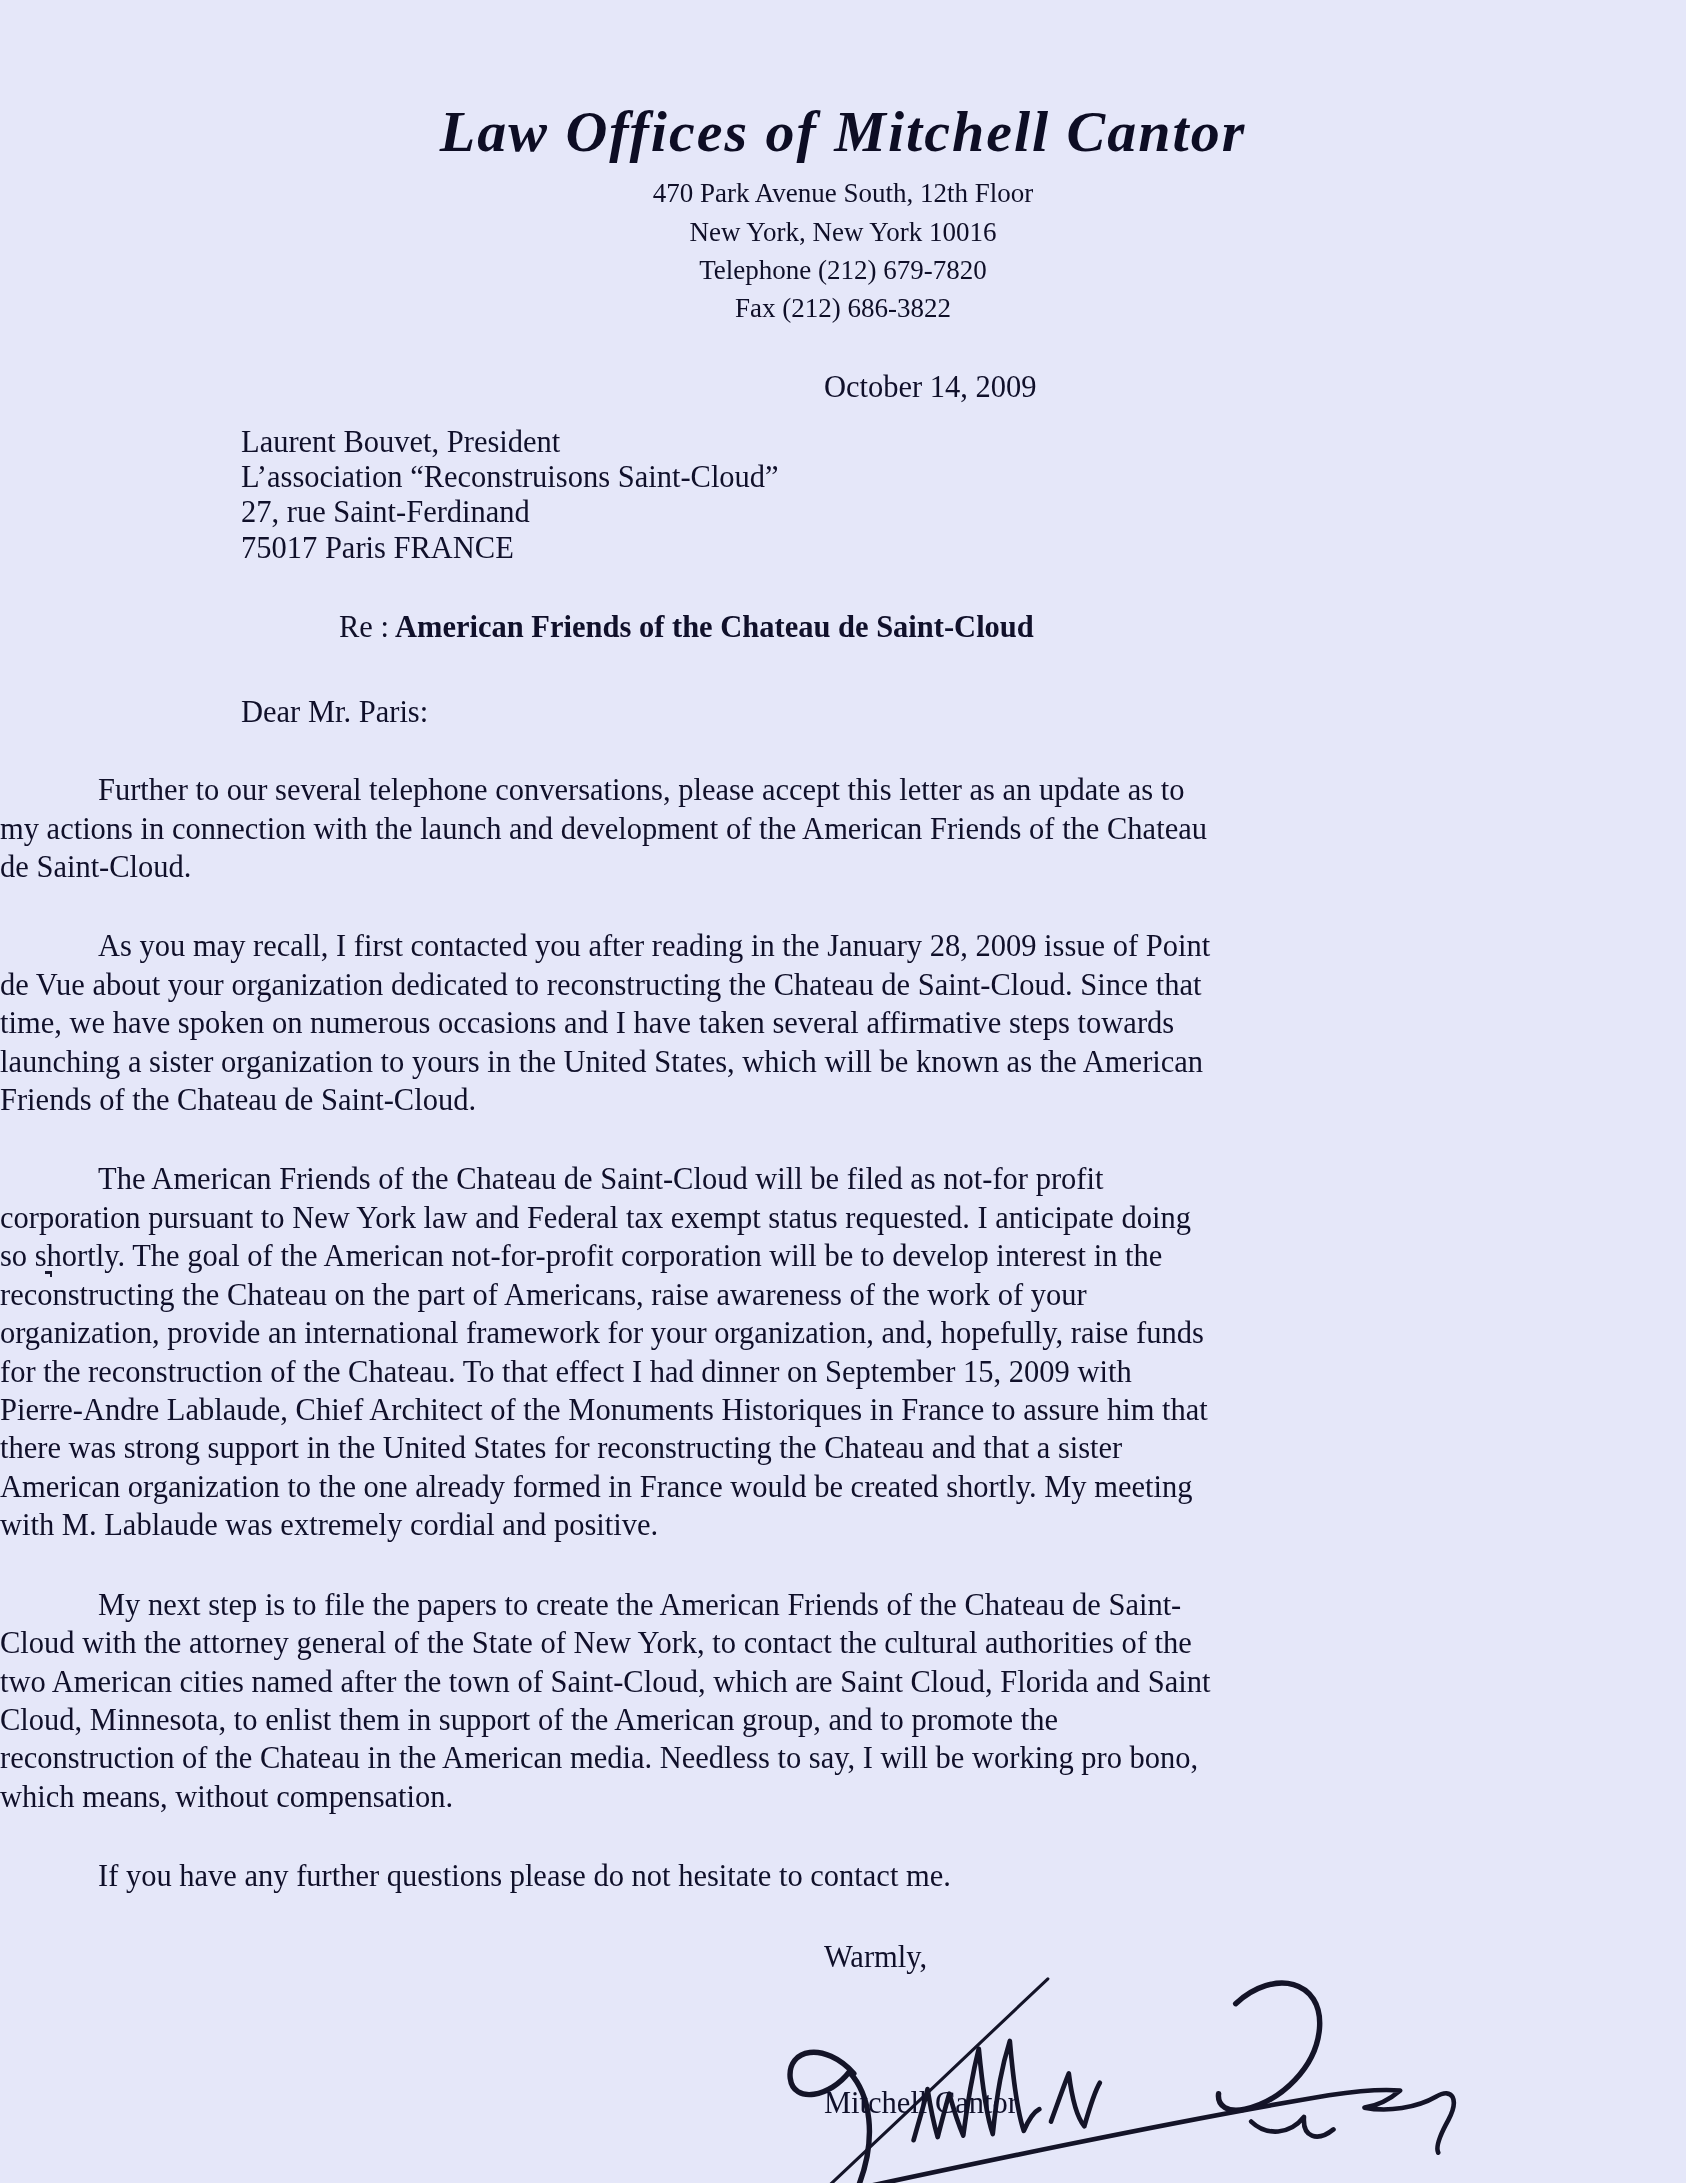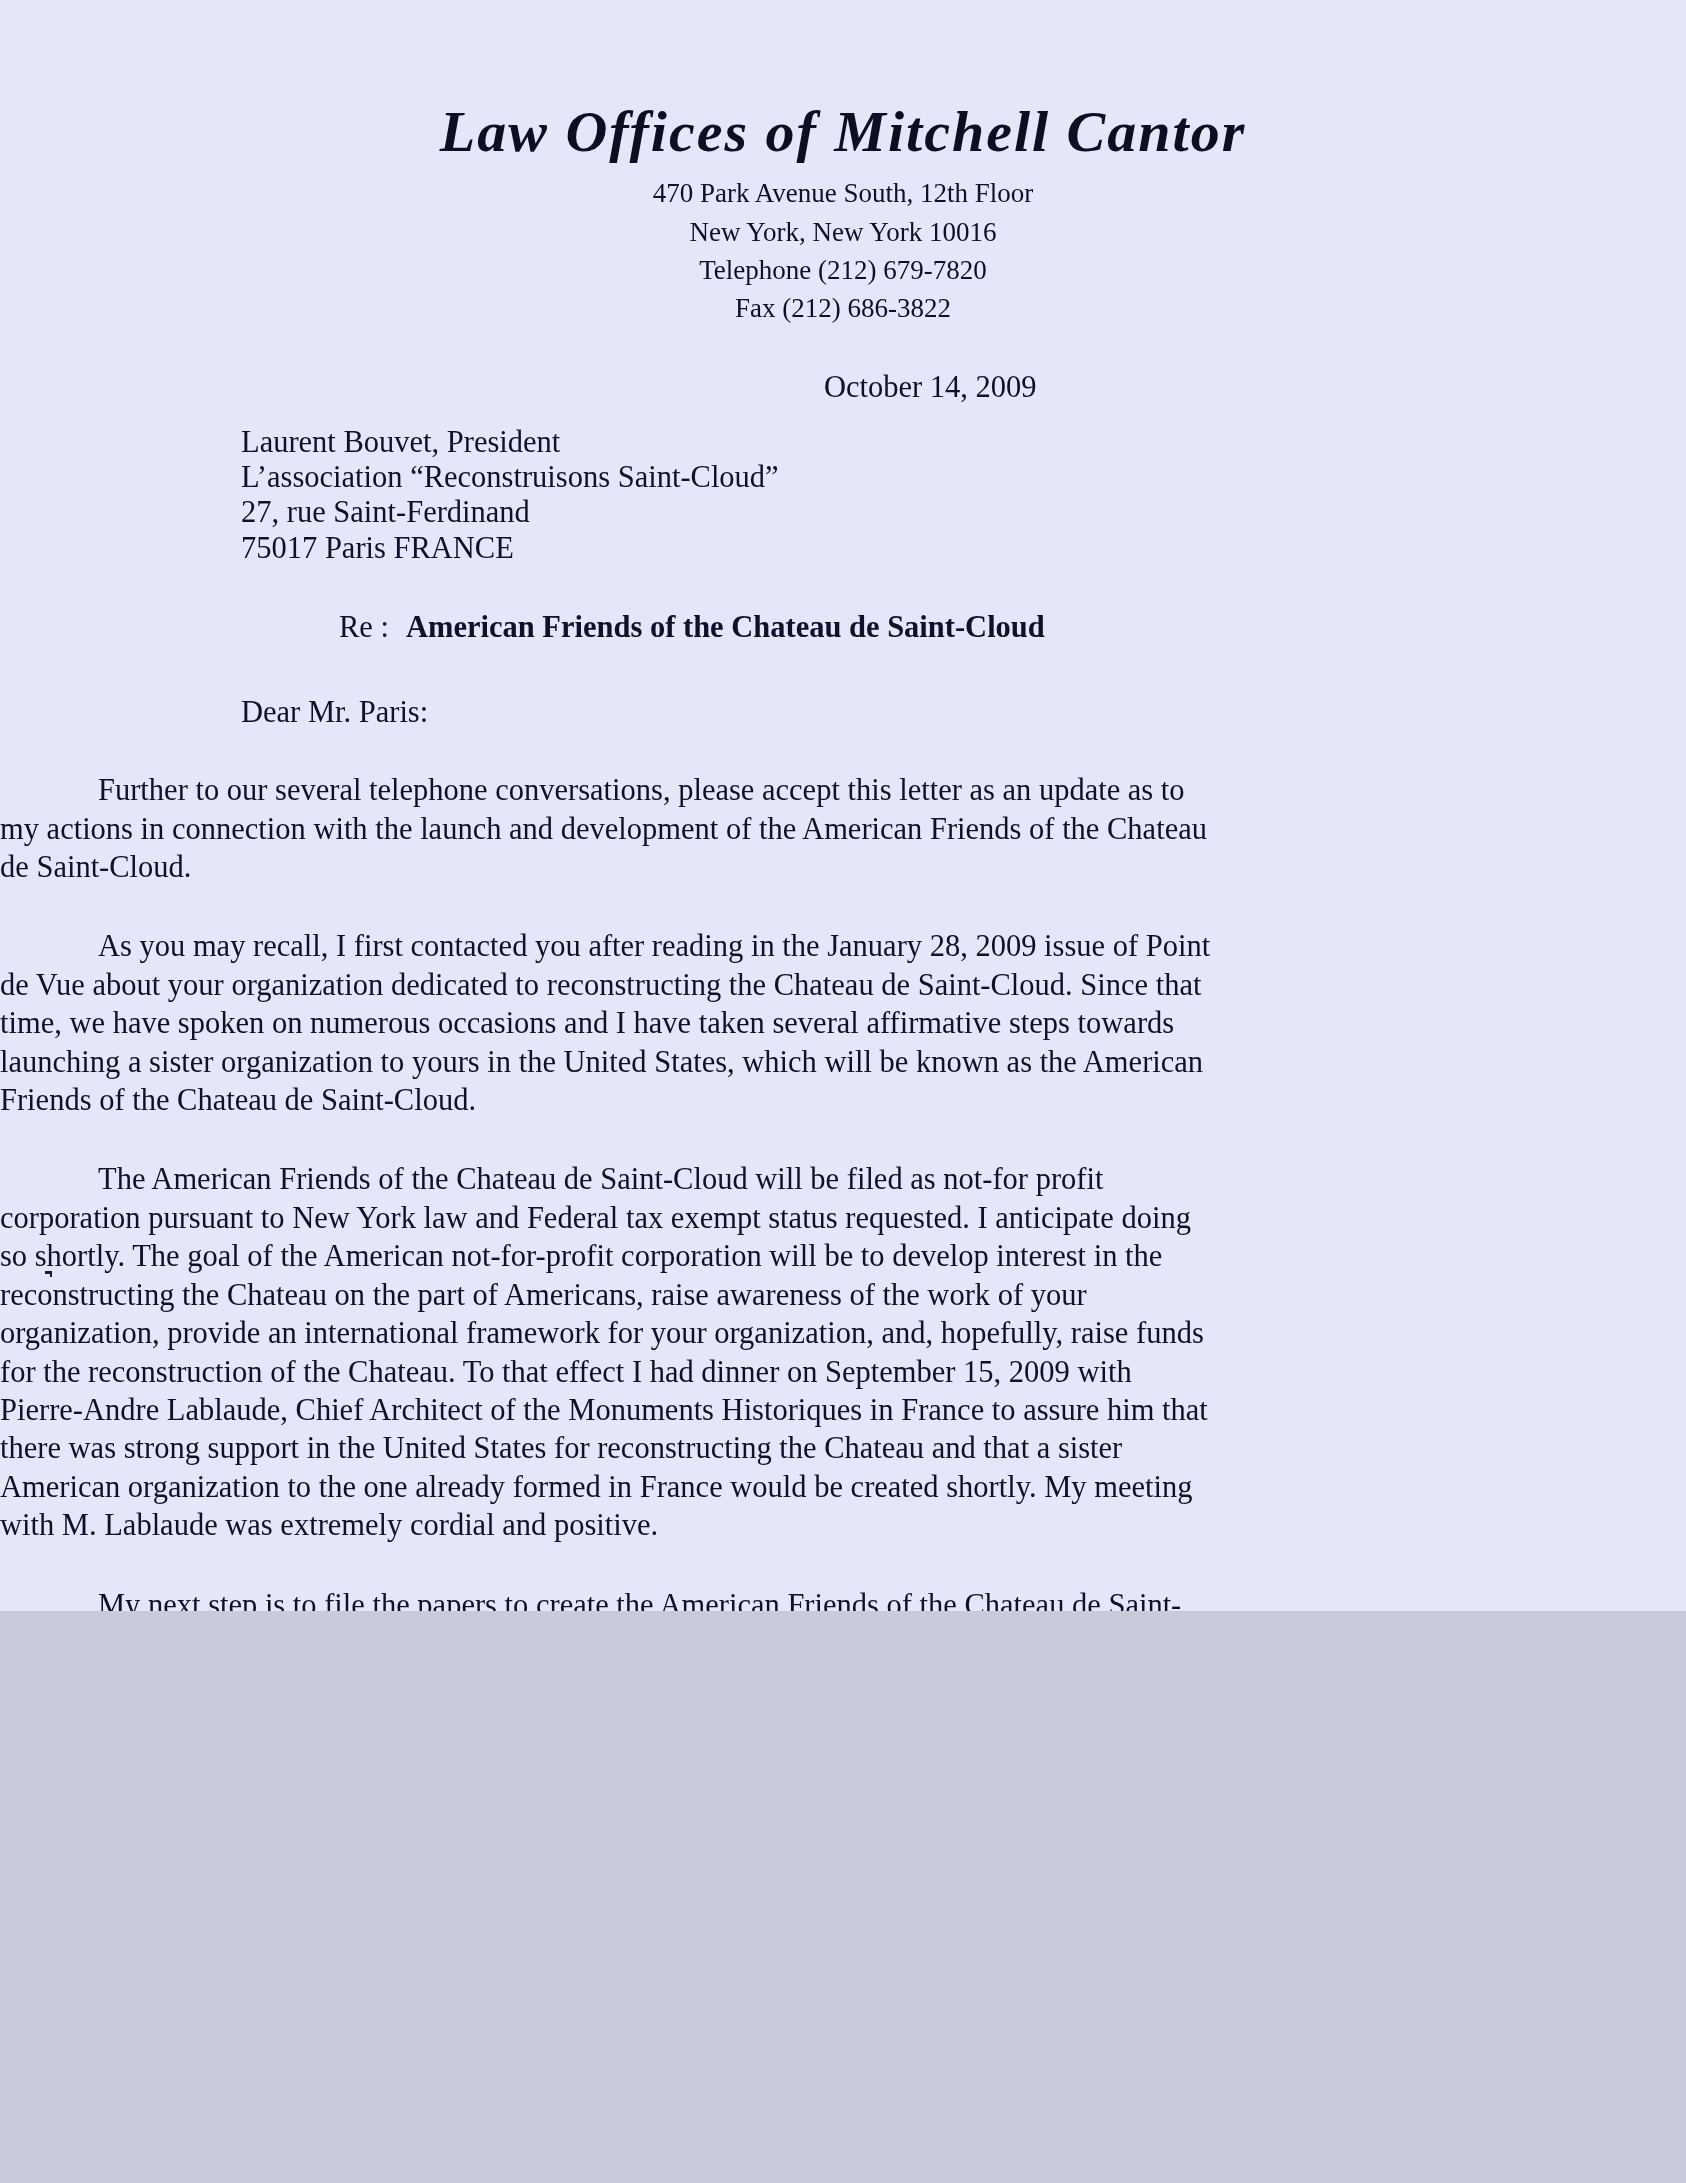--- a/index.html
+++ b/index.html
@@ -1,39 +1,39 @@
 <!DOCTYPE html>
 <html style="font-size:10.6px"><head>
 <meta charset="utf-8">
 <style>
   html,body { margin:0; padding:0; }
   body { background:#c9cada; }
   .page {
     position:relative;
-    width:1686px; height:1611px;
+    width:1686px; height:2183px;
     margin:0 auto;
     background:#e5e7f9;
     color:#10102a;
     font-family:"Liberation Serif","DejaVu Serif",serif;
     overflow:hidden;
   }
   .letterhead { padding-top:98px; text-align:center; }
   .firm-name {
     font-size:58px;
     font-style:italic;
     font-weight:600;
     letter-spacing:2px;
     color:#0d0d24;
   }
   .lh-lines { margin-top:9.3px;font-family:Liberation Serif, serif; }
   .lh-line { font-size:27px; line-height:1.42; color:#0f0f28; }
   .date-line { margin:42px 0 16px 824px; font-size:30.5px; }
   .recipient { margin:20px 0 0 241px; font-size:30.5px; line-height:1.16; }
   .re-line { margin:44px 0 0 339px; font-size:30.5px; }
-  .re-subject { font-weight:bold; margin-left:17px; }
+  .re-subject { font-weight:bold; margin-left:6px; }
   .salutation { margin:50px 0 0 241px; font-size:30.5px; }
   .body-block { width:1217px; font-size:30.5px; }
   .para { margin:41px 0 0 0; line-height:1.26; text-indent:98px; text-align:left; }
   .closing { position:relative; margin:44px 0 0 824px; font-size:30.5px; height:278px; }
   .closing-label { position:relative; z-index:2; }
   .signature {
     position:absolute; left:-85px; top:17px;
     width:745px; height:264px;
     z-index:1;
   }

